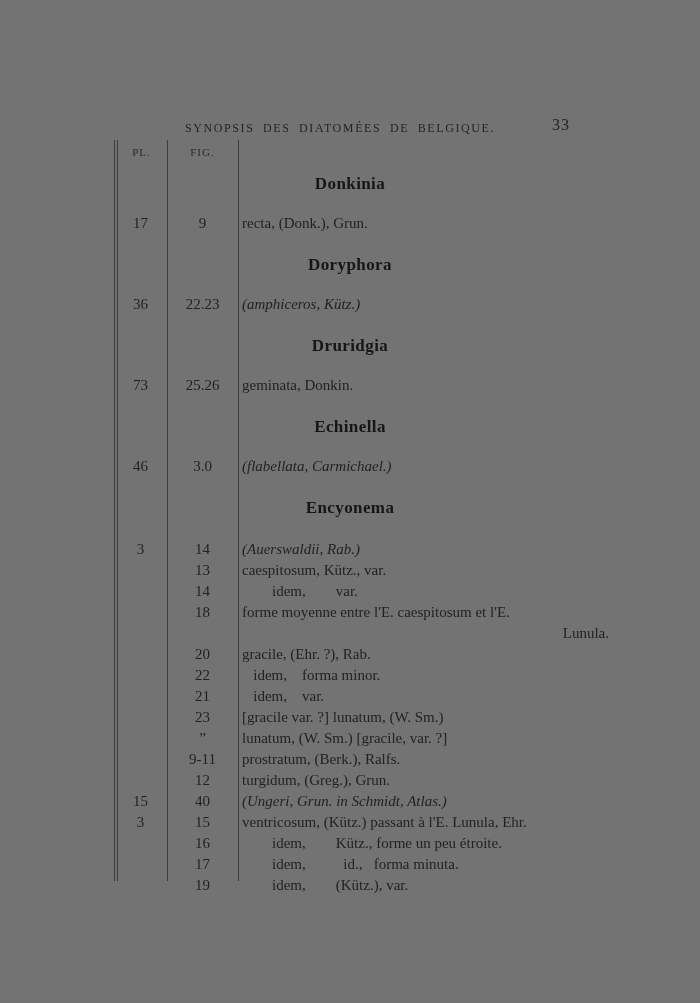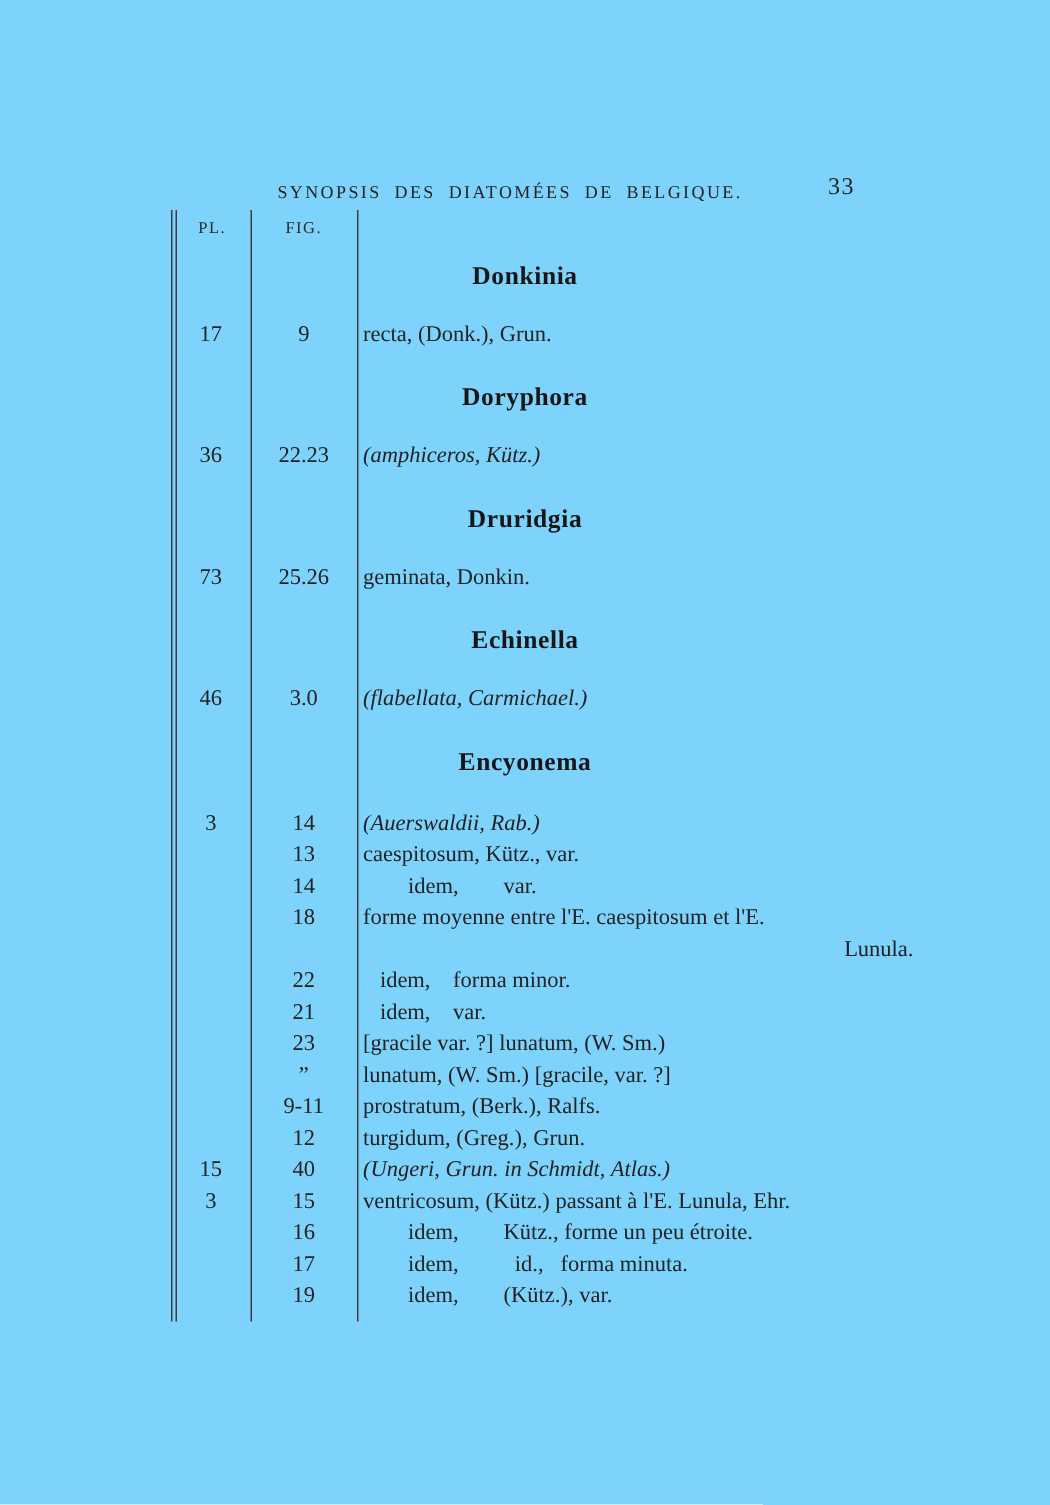--- a/index.html
+++ b/index.html
@@ -1,19 +1,19 @@
 <!DOCTYPE html>
 <html><head>
 <meta charset="utf-8">
 <style>
   html,body { margin:0; padding:0; background:#ffffff; }
   .page {
     position:relative;
     width:700px; height:1003px;
-    background:#7dd3fc;
+    background:#737373;
     color:#1f1f1f;
     font-family:"Liberation Serif","DejaVu Serif",serif;
     overflow:hidden;
   }
 
   
   .running-title {
     position:absolute; left:0; top:121px; width:680px;
     text-align:center;
     font-size:12px; letter-spacing:1.6px; word-spacing:4px;
@@ -156,20 +156,27 @@
           <div class="row">
             <span class="cell pl"></span>
             <span class="cell fig">18</span>
             <span class="cell desc">
               <span class="line">forme moyenne entre l'E. caespitosum et l'E.</span>
               <span class="line cont">Lunula.</span>
             </span>
           </div>
           <div class="row">
             <span class="cell pl"></span>
+            <span class="cell fig">20</span>
+            <span class="cell desc">
+              <span class="line">gracile, (Ehr. ?), Rab.</span>
+            </span>
+          </div>
+          <div class="row">
+            <span class="cell pl"></span>
             <span class="cell fig">22</span>
             <span class="cell desc">
               <span class="line">   idem,    forma minor.</span>
             </span>
           </div>
           <div class="row">
             <span class="cell pl"></span>
             <span class="cell fig">21</span>
             <span class="cell desc">
               <span class="line">   idem,    var.</span>

